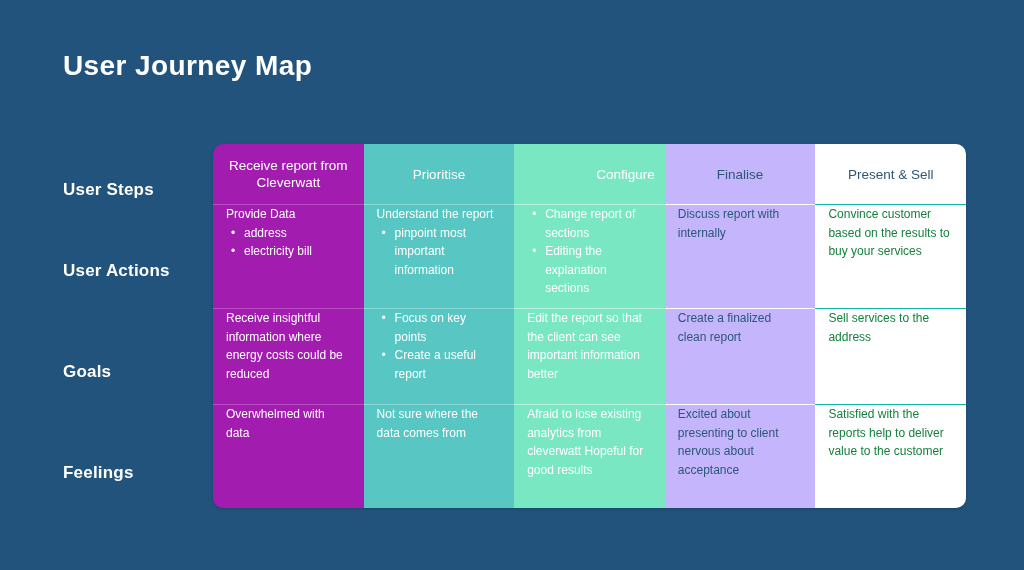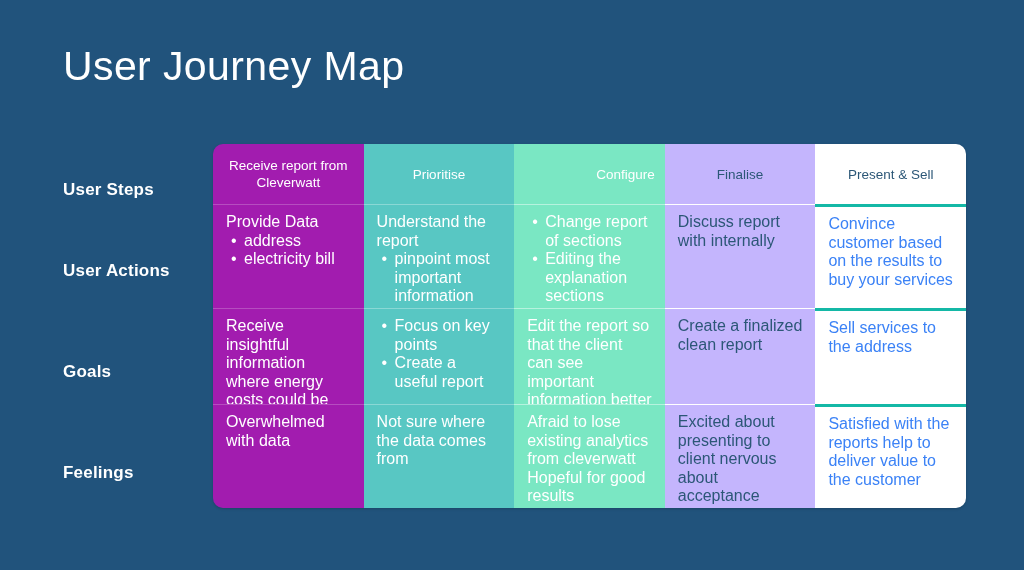--- a/index.html
+++ b/index.html
@@ -11,25 +11,25 @@
     height: 570px;
     background: #21537c;
     font-family: "Liberation Sans", sans-serif;
     overflow: hidden;
     position: relative;
   }
   #page-title {
     position: absolute;
     left: 63px;
     top: 46px;
-    font-size: 41px;
+    font-size: 28px;
     line-height: 40px;
     color: #ffffff;
     letter-spacing: 0.4px;
-    font-weight: 400;
+    font-weight: 700;
   }
 
   
   .row-labels {
     position: absolute;
     left: 63px;
     top: 160px;
     width: 150px;
     height: 364px;
   }
@@ -60,22 +60,22 @@
     box-shadow: 0 1px 3px rgba(0,0,0,0.18);
   }
   .col {
     display: flex;
     flex-direction: column;
     flex: 1 1 0;
     min-width: 0;
   }
   .cell {
     box-sizing: border-box;
-    padding: 8px 13px 10px 13px;
-    font-size: 16px;
+    padding: 0 13px 10px 13px;
+    font-size: 12px;
     line-height: 18.5px;
     overflow: hidden;
   }
   .cell.header {
     height: 60px;
     display: flex;
     align-items: center;
     justify-content: center;
     text-align: center;
     padding: 6px 10px;
@@ -84,21 +84,21 @@
   }
   .cell.r-actions { height: 104px; }
   .cell.r-goals   { height: 96px; }
   .cell.r-feel    { height: 104px; flex: 1 1 auto; }
 
   
   .col-0 .cell { background: #a21caf; color: #ffffff; border-top: 1px solid rgba(255,255,255,0.22); }
   .col-1 .cell { background: #58c7c3; color: #ffffff; border-top: 1px solid rgba(255,255,255,0.30); }
   .col-2 .cell { background: #7ae7c3; color: #ffffff; border-top: 1px solid rgba(255,255,255,0.45); justify-content: flex-end; }
   .col-3 .cell { background: #c4b5fd; color: #2c5777; border-top: 1px solid #ffffff; }
-  .col-4 .cell { background: #ffffff; color: #3b82f6; border-top: 3px solid #14b8a6; }
+  .col-4 .cell { background: #ffffff; color: #15803d; border-top: 1px solid #14b8a6; }
 
   .col-0 .cell.header,
   .col-1 .cell.header,
   .col-2 .cell.header,
   .col-3 .cell.header,
   .col-4 .cell.header { border-top: none; }
 
   .col-3 .cell.header,
   .col-4 .cell.header { color: #2c5777; }
 

